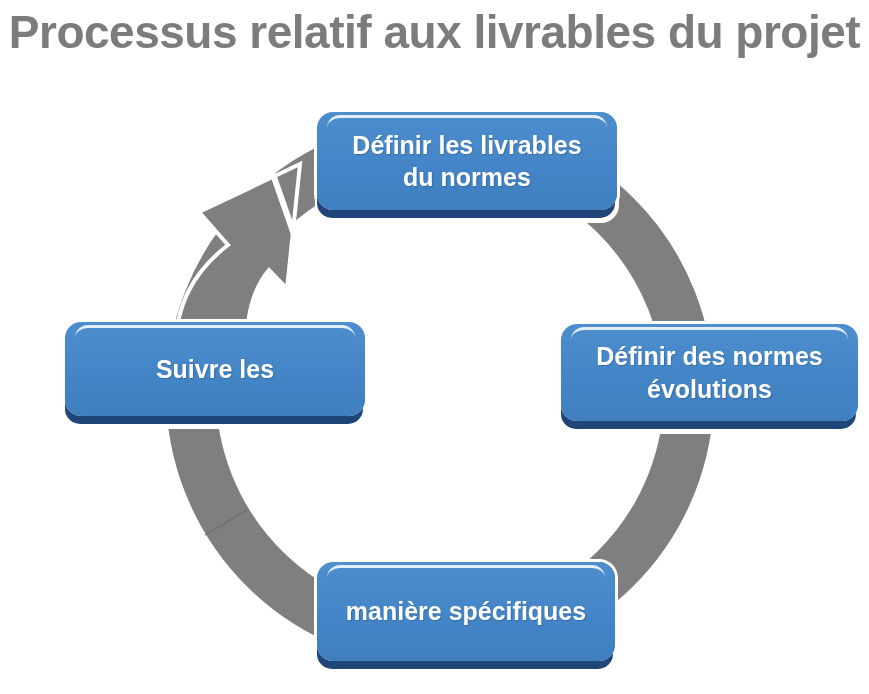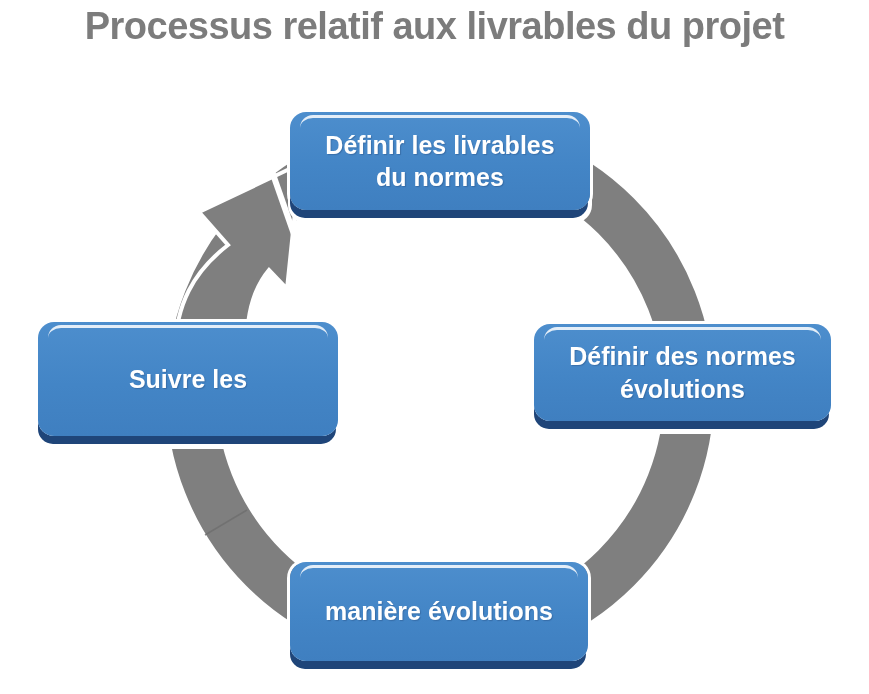--- a/index.html
+++ b/index.html
@@ -14,21 +14,21 @@
     height: 694px;
     background: #ffffff;
     overflow: hidden;
   }
   .title {
     position: absolute;
     top: 5px;
     left: 0;
     width: 100%;
     text-align: center;
-    font-size: 38px;
+    font-size: 46px;
     font-weight: bold;
     letter-spacing: -0.5px;
     color: #7c7c7c;
     white-space: nowrap;
   }
   .ring-svg {
     position: absolute;
     left: 0;
     top: 0;
   }
@@ -43,36 +43,37 @@
     display: flex;
     flex-direction: column;
     align-items: center;
     justify-content: center;
     color: #ffffff;
     font-size: 25px;
     font-weight: bold;
     text-align: center;
     line-height: 1.3;
     text-shadow: 1px 1px 1px rgba(20, 40, 80, 0.25);
+    margin-left: 27px;
   }
   .node::before {
     content: "";
     position: absolute;
     top: 3px;
     left: 10px;
     right: 10px;
     height: 14px;
     border-top: 3px solid rgba(255, 255, 255, 0.85);
     border-radius: 13px 13px 0 0;
     pointer-events: none;
   }
   .node-top    { left: 290px; top: 112px; width: 300px; height: 98px; }
   .node-right  { left: 534px; top: 324px; width: 297px; height: 97px; }
   .node-bottom { left: 290px; top: 562px; width: 298px; height: 99px; }
-  .node-left   { left:  38px; top: 322px; width: 300px; height: 114px; }
+  .node-left   { left:  38px; top: 322px; width: 300px; height: 94px; }
   .node .line { display: block; }
 </style>
 </head>
 <body>
 
 <div class="canvas">
 
   <div class="title">Processus relatif aux livrables du projet</div>
 
   <svg class="ring-svg" width="869" height="694" viewBox="0 0 869 694">
@@ -97,20 +98,20 @@
     <span class="line">Définir les livrables</span>
     <span class="line">du normes</span>
   </div>
 
   <div class="node node-right">
     <span class="line">Définir des normes</span>
     <span class="line">évolutions</span>
   </div>
 
   <div class="node node-bottom">
-    <span class="line">manière évolutions</span>
+    <span class="line">manière spécifiques</span>
   </div>
 
   <div class="node node-left">
     <span class="line">Suivre les</span>
   </div>
 
 </div>
 
 </body></html>

